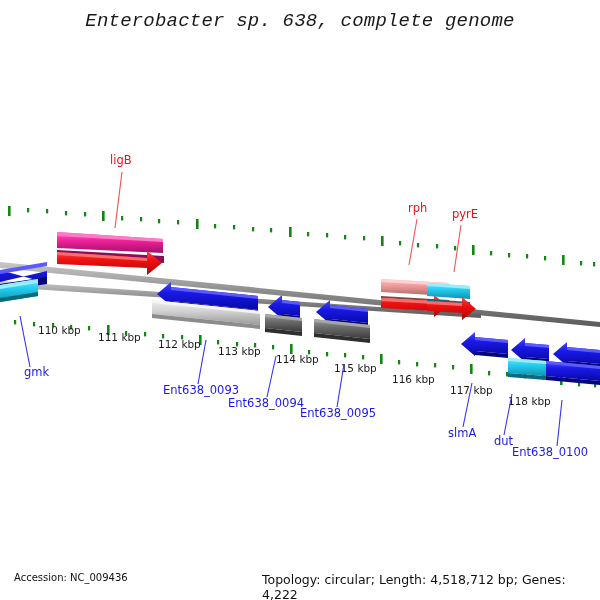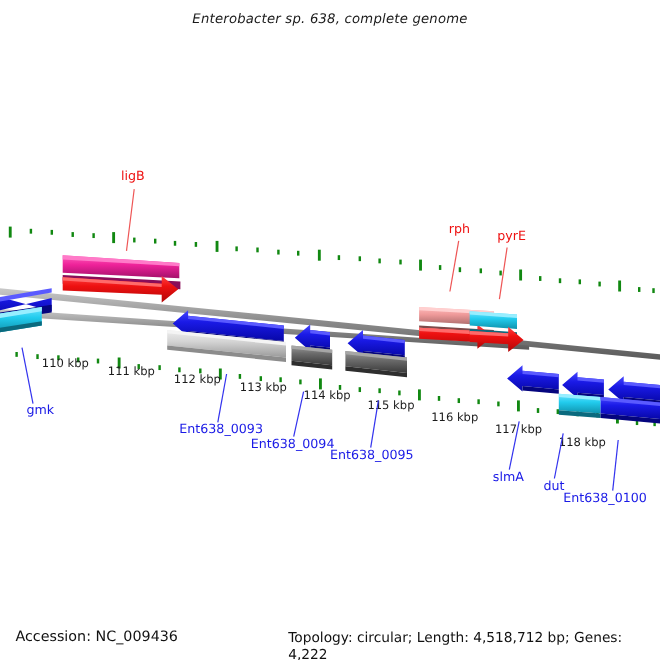--- a/index.html
+++ b/index.html
@@ -4,24 +4,24 @@
 <style>
   html,body{margin:0;padding:0;}
   body{
     width:600px;height:600px;background:#ffffff;
     font-family:"DejaVu Sans","Liberation Sans",sans-serif;
     overflow:hidden;position:relative;
   }
   #stage{position:absolute;inset:0;width:600px;height:600px;}
   .title{
     position:absolute;top:10px;left:0;width:600px;text-align:center;
-    font-style:italic;font-size:12px;color:#1a1a1a;letter-spacing:0.2px;
+    font-style:italic;font-size:19px;color:#1a1a1a;letter-spacing:0.2px;font-family:Liberation Mono, monospace;
   }
   .footer-left{
-    position:absolute;left:14px;top:572px;font-size:13px;color:#111;
+    position:absolute;left:14px;top:572px;font-size:10px;color:#111;
   }
   .footer-right{
     position:absolute;left:262px;top:572px;font-size:12.5px;color:#111;
   }
   svg.map{position:absolute;left:0;top:0;width:600px;height:600px;}
   text{font-family:"DejaVu Sans","Liberation Sans",sans-serif;}
   .scale-lab{font-size:10.5px;fill:#1b1b1b;}
   .gene-lab-blue{font-size:11.5px;fill:#1a1ae6;}
   .gene-lab-red{font-size:11.5px;fill:#ee1111;}
 </style>

